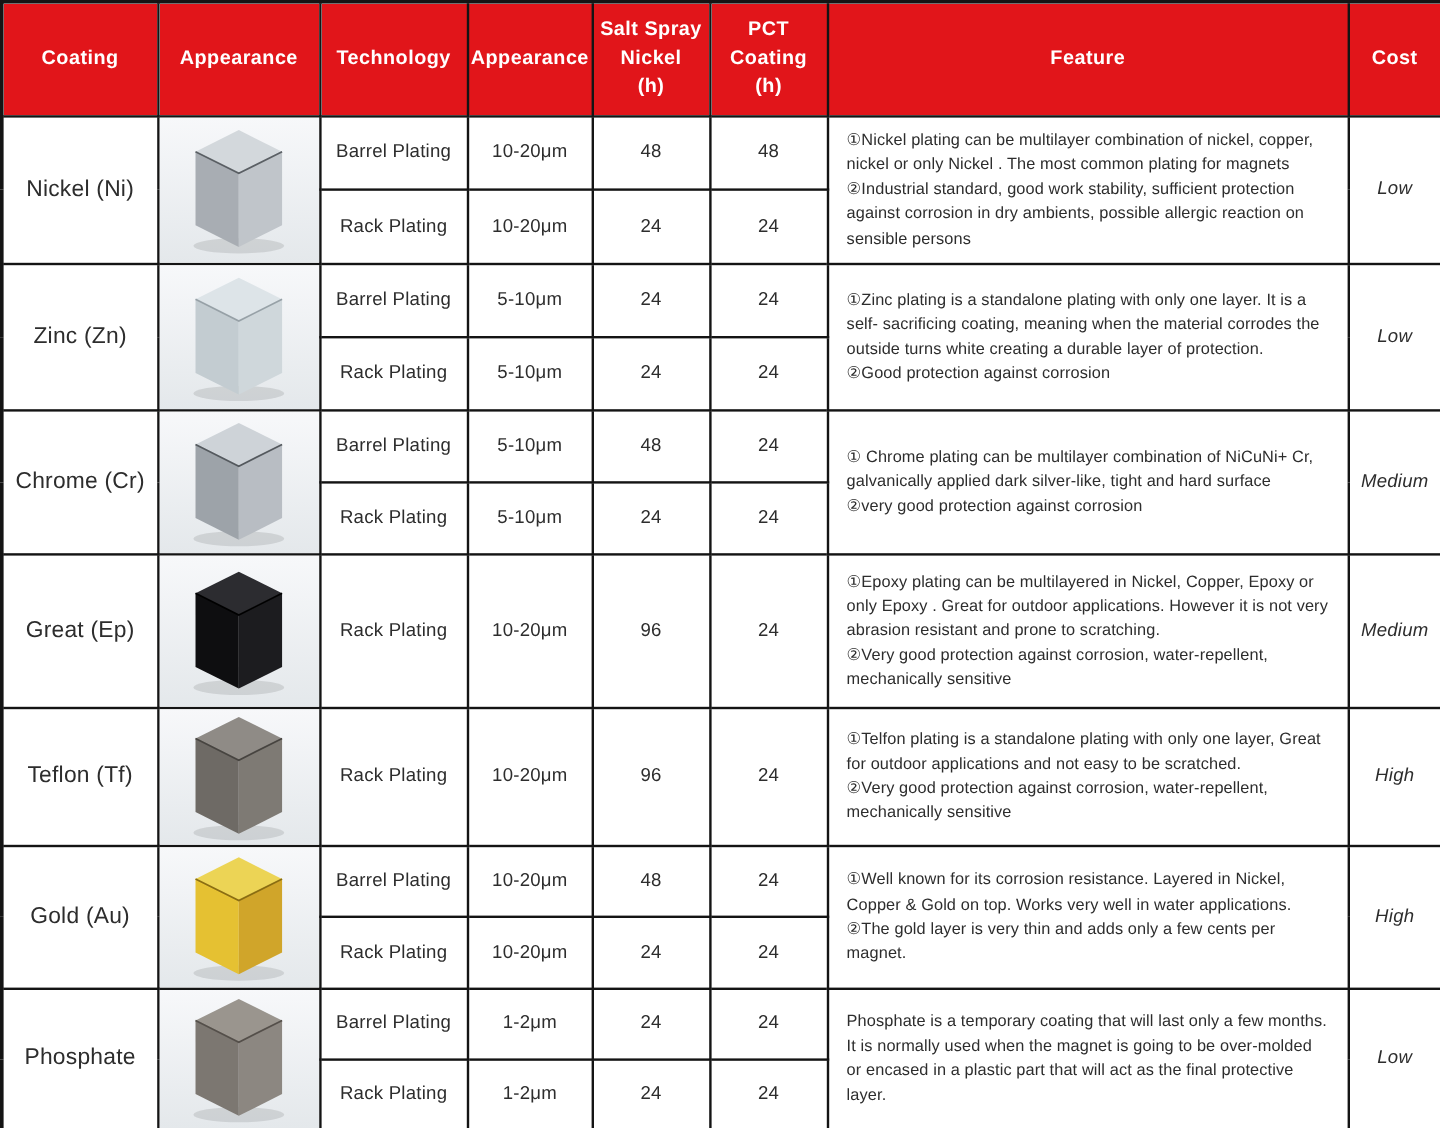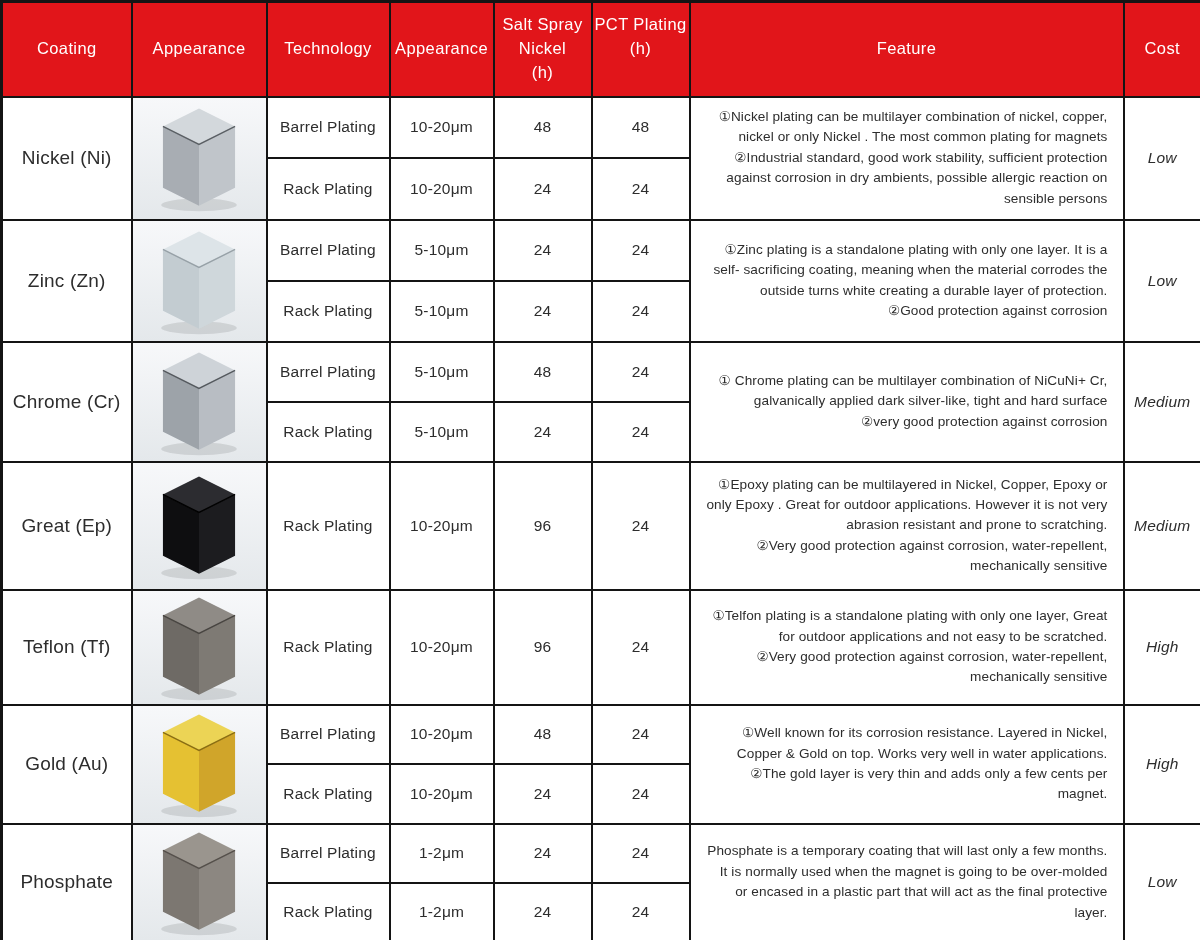--- a/index.html
+++ b/index.html
@@ -17,38 +17,38 @@
   }
   th, td {
     border: 2px solid var(--grid-border, #141414);
     text-align: center;
     vertical-align: middle;
     overflow: hidden;
   }
   thead th {
     background: var(--header-bg, #e1151a);
     color: var(--header-text, #ffffff);
-    font-weight: 400;
+    font-weight: 700;
     font-size: 16.5px;
     letter-spacing: 0.4px;
     line-height: 1.45;
   }
   thead tr { height: 95px; }
   th.th-top { vertical-align: top; padding-top: 10px; }
   td { font-size: 15.5px; letter-spacing: 0.2px; }
   td.coating { font-size: 19px; }
   td.appearance { padding: 0; position: relative; }
   .photo {
     position: absolute; inset: 0;
     background: linear-gradient(180deg, var(--photo-bg-top, #f7f8fa) 0%, var(--photo-bg-bottom, #e4e8eb) 100%);
     display: flex; align-items: center; justify-content: center;
   }
   .photo svg { width: 92px; height: 110px; display: block; }
   td.feature {
-    text-align: right;
+    text-align: left;
     padding: 8px 15px;
     font-size: 13.6px;
     line-height: 1.5;
     letter-spacing: 0.1px;
   }
   td.cost { font-size: 15.5px; font-style: italic; }
 </style>
 </head>
 <body>
 
@@ -76,21 +76,21 @@
         </th>
       <th>
           <div>Appearance</div>
         </th>
       <th>
         <div>Salt Spray</div>
         <div>Nickel</div>
         <div>(h)</div>
       </th>
       <th class="th-top">
-        <div>PCT Plating</div>
+        <div>PCT Coating</div>
         <div>(h)</div>
       </th>
       <th>
           <div>Feature</div>
         </th>
       <th>
           <div>Cost</div>
         </th>
     </tr>
   </thead>

